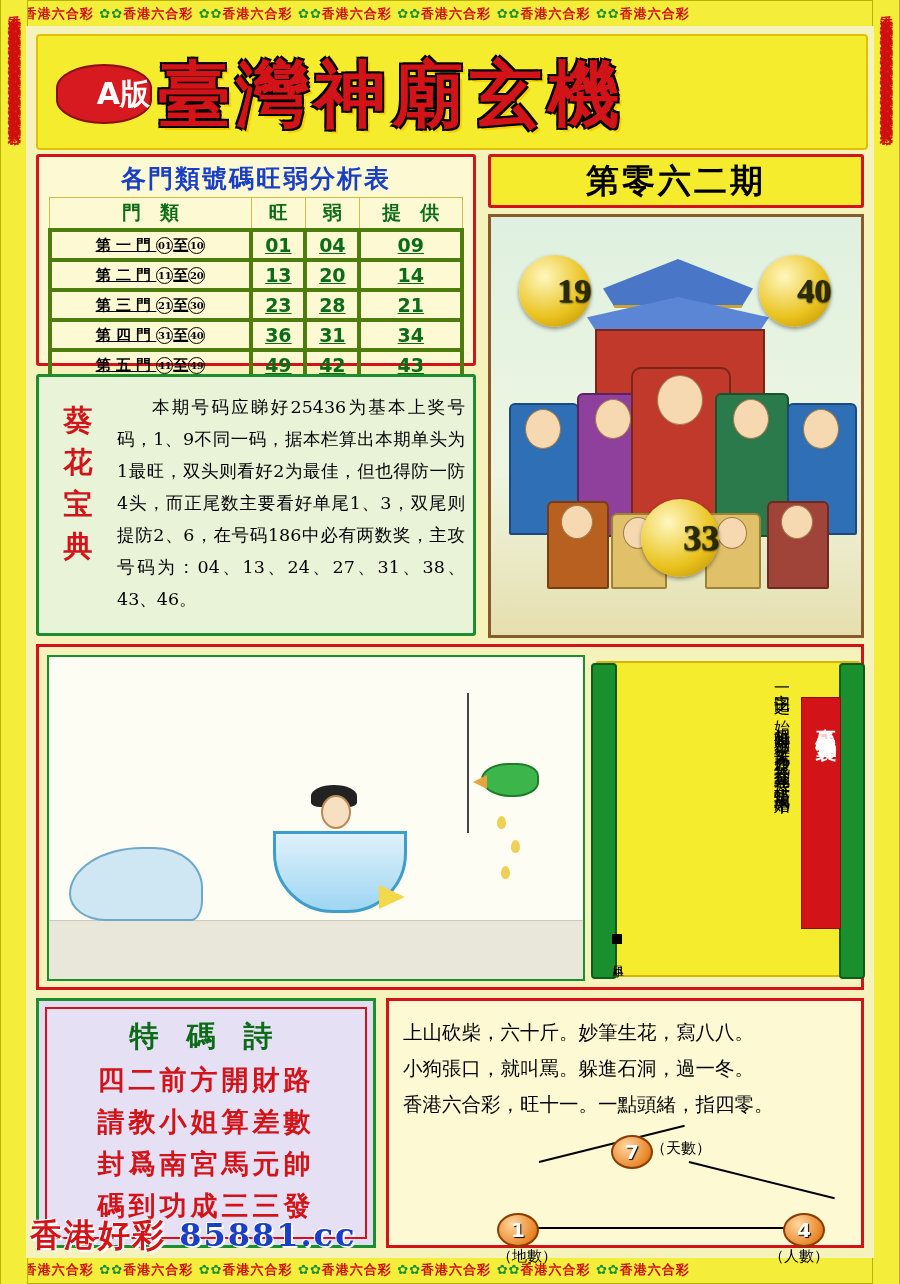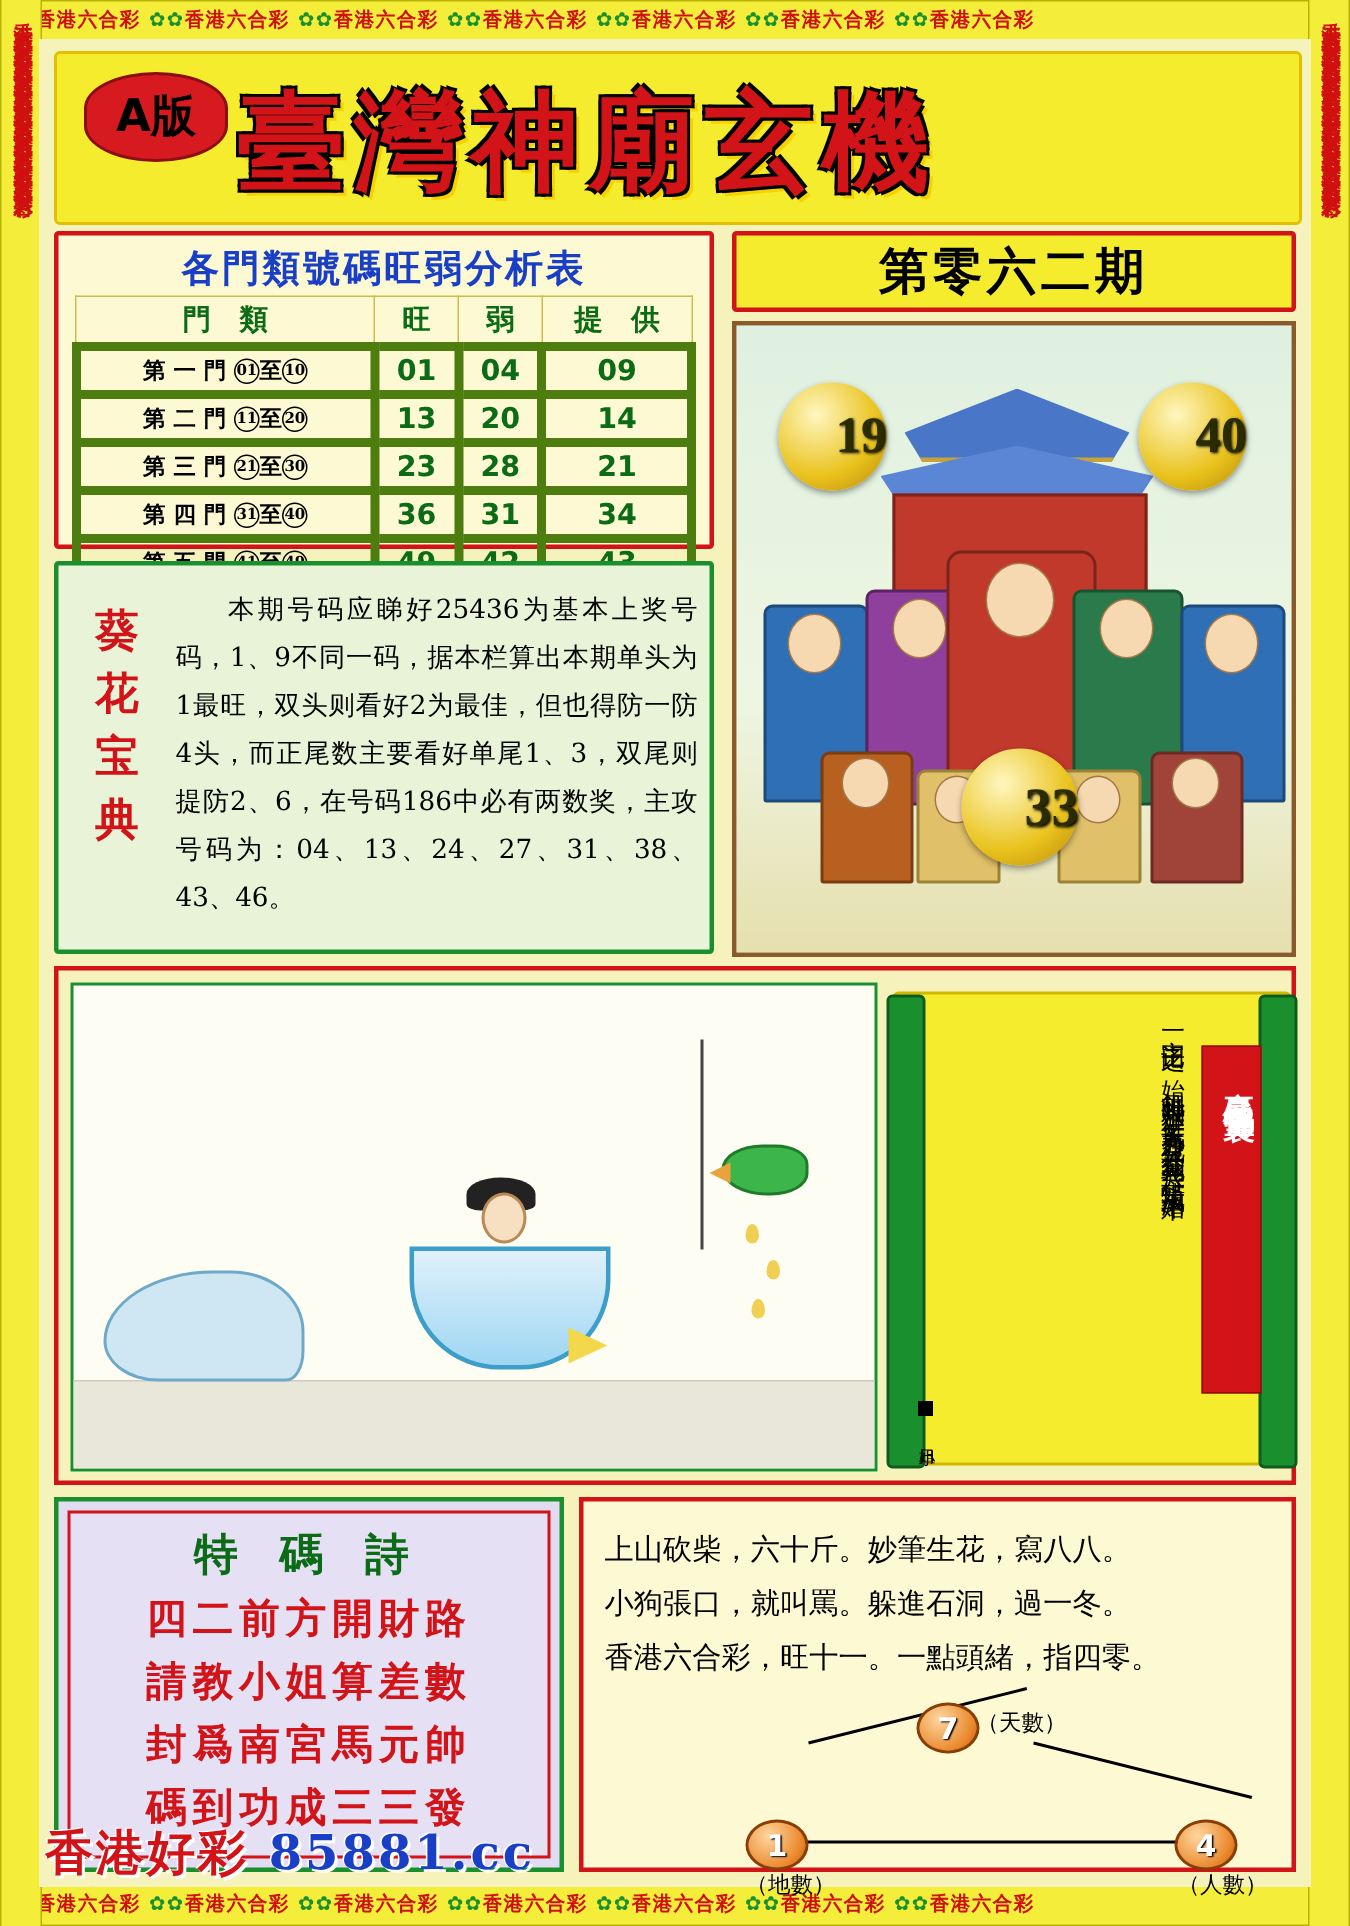--- a/index.html
+++ b/index.html
@@ -56,27 +56,27 @@
 
   
   .header{
     position:absolute;left:10px;top:8px;width:828px;height:112px;
     background:#f5ec2e;
     border:2px solid #e0c000;
     border-radius:4px;
     overflow:hidden;
   }
   .hdr-badge{
-    position:absolute;left:18px;top:12px;
+    position:absolute;left:18px;top:28px;
     width:92px;height:56px;
     background:#d71920;
     border-radius:50%/40%;
-    color:#000000;
+    color:#ffffff;
     font-size:30px;font-weight:bold;
-    text-align:center;line-height:56px;
+    text-align:right;line-height:56px;
     border:2px solid #8a0e12;
   }
   .hdr-title{
     position:absolute;left:120px;top:10px;
     width:700px;height:96px;
     font-family:"DejaVu Serif","Liberation Serif",serif;
     font-size:72px;font-weight:bold;
     color:#d21318;
     letter-spacing:6px;
     line-height:96px;
@@ -109,25 +109,25 @@
     width:96%;margin:0 auto;border-collapse:collapse;
     font-size:17px;
   }
   table.an th{
     font-family:"DejaVu Serif","Liberation Serif",serif;
     color:#0b6b16;font-size:19px;font-weight:bold;
     border:1px solid #cdbb4e;
     padding:2px 0;
   }
   table.an td{
-    border:6px solid #4d7c0f;
+    border:4px solid #4d7c0f;
     text-align:center;
     padding:2px 0;
     color:#0b6b16;
-    font-size:19px;font-weight:bold;
+    font-size:19px;font-weight:bold;text-decoration:underline;
   }
   table.an td.lbl{
     color:#000;font-size:15px;font-weight:bold;
     font-family:"DejaVu Serif","Liberation Serif",serif;
     white-space:nowrap;
   }
   .circ{
     display:inline-block;border:1px solid #000;border-radius:50%;
     width:15px;height:15px;line-height:15px;text-align:center;
     font-size:10px;vertical-align:middle;
@@ -522,21 +522,21 @@
         <div class="connector" style="left:300px;top:18px;width:150px;transform:rotate(14deg);transform-origin:left center;"></div>
         <div class="connector" style="left:130px;top:84px;width:280px;"></div>
 
         <div class="numball" style="left:222px;top:-8px;">7</div>
         <div class="numlabel" style="left:262px;top:-4px;">（天數）</div>
 
         <div class="numball" style="left:108px;top:70px;">1</div>
         <div class="numlabel" style="left:108px;top:104px;">（地數）</div>
 
         <div class="numball" style="left:394px;top:70px;">4</div>
-        <div class="numlabel" style="left:380px;top:104px;margin-left:16px;">（人數）</div>
+        <div class="numlabel" style="left:380px;top:104px;">（人數）</div>
       </div>
     </div>
 
   </div>
 
   <div class="watermark">
     <span>香港好彩</span>
     <span class="site">85881.cc</span>
   </div>
 </div>

